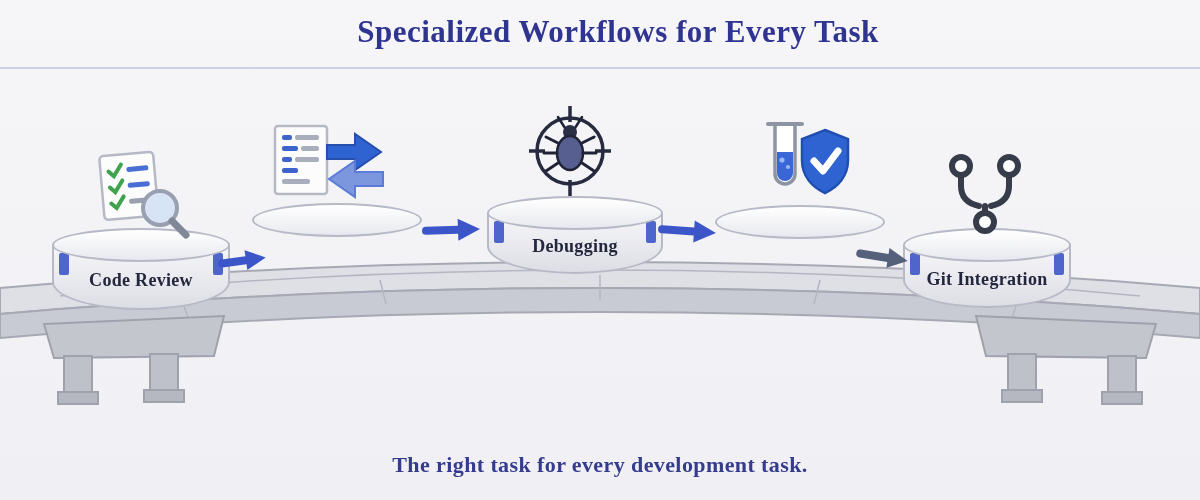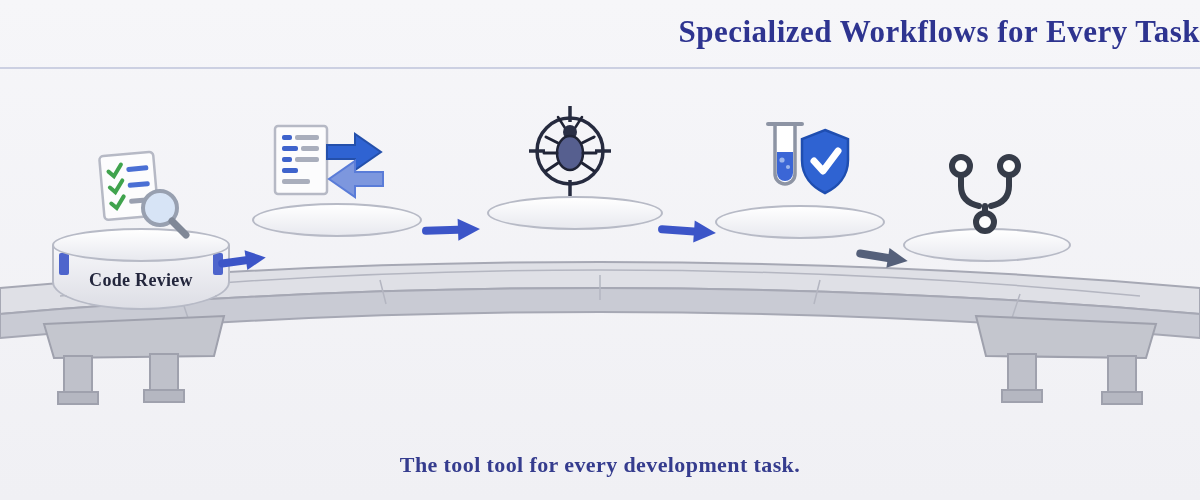--- a/index.html
+++ b/index.html
@@ -1,21 +1,21 @@
 <!DOCTYPE html>
 <html style="--accent: #2e3490; --arrow: #3c55c8; --arrowDark: #55607a; --deck: #dfe0e6; --deckFront: #c9cbd4; --pierGray: #c4c6ce;"><head>
 <meta charset="utf-8">
 <style>
   * { margin:0; padding:0; box-sizing:border-box; }
   body { font-family:"Liberation Serif", serif; }
   .page {
     position:relative; width:1200px; height:500px; overflow:hidden;
     background:linear-gradient(180deg,#f6f6f9 0%,#f0f0f4 100%);
   }
-  .page-header { position:absolute; top:0; left:0; right:0; text-align:right;padding-left:36px; }
+  .page-header { position:absolute; top:0; left:0; right:0; text-align:center;padding-left:36px; }
   .page-title {
     margin-top:14px; font-size:31px; font-weight:bold; letter-spacing:.5px;
     color:var(--accent,#2e3490);
   }
   .title-divider {
     position:absolute; top:67px; left:0; right:0; height:2px;
     background:#ccd0e2;
   }
   .scene { position:absolute; inset:0; }
   .bridge-svg { position:absolute; left:0; top:170px; width:1200px; height:250px; }
@@ -152,20 +152,23 @@
           <line x1="43" y1="45" x2="31" y2="39" stroke="#1f2335" stroke-width="3" stroke-linecap="round"></line>
           <line x1="42" y1="55" x2="29" y2="55" stroke="#1f2335" stroke-width="3" stroke-linecap="round"></line>
           <line x1="43" y1="65" x2="31" y2="73" stroke="#1f2335" stroke-width="3" stroke-linecap="round"></line>
           <line x1="67" y1="45" x2="79" y2="39" stroke="#1f2335" stroke-width="3" stroke-linecap="round"></line>
           <line x1="68" y1="55" x2="81" y2="55" stroke="#1f2335" stroke-width="3" stroke-linecap="round"></line>
           <line x1="67" y1="65" x2="79" y2="73" stroke="#1f2335" stroke-width="3" stroke-linecap="round"></line>
         </svg>
       </div>
       <div class="pedestal" style="left:487px; top:196px; width:176px; height:78px;">
         <div class="ped-top"></div>
+        <div class="ped-body">
+          <span class="step-label">Debugging</span>
+        </div>
       </div>
     </div>
 
     <div class="step">
       <div class="step-icon" style="left:745px; top:114px;">
         <svg width="110" height="96" viewBox="0 0 110 96">
           <path d="M30,10 L30,60 A10,10 0 0 0 50,60 L50,10" fill="#ffffff" stroke="#8d94a4" stroke-width="3.5"></path>
           <path d="M32,38 L32,59 A8,8 0 0 0 48,59 L48,38 Z" fill="#3b66d6"></path>
           <circle cx="37" cy="46" r="2.6" fill="#9db6ec"></circle>
           <circle cx="43" cy="53" r="2.1" fill="#9db6ec"></circle>
@@ -185,20 +188,23 @@
           <path d="M26,24 L26,36 Q26,52 44,56" fill="none" stroke="#363c49" stroke-width="6" stroke-linecap="round"></path>
           <path d="M74,24 L74,36 Q74,52 56,56" fill="none" stroke="#363c49" stroke-width="6" stroke-linecap="round"></path>
           <line x1="50" y1="56" x2="50" y2="64" stroke="#363c49" stroke-width="6" stroke-linecap="round"></line>
           <circle cx="26" cy="16" r="9" fill="#fdfdfd" stroke="#363c49" stroke-width="6"></circle>
           <circle cx="74" cy="16" r="9" fill="#fdfdfd" stroke="#363c49" stroke-width="6"></circle>
           <circle cx="50" cy="72" r="9" fill="#fdfdfd" stroke="#363c49" stroke-width="6"></circle>
         </svg>
       </div>
       <div class="pedestal" style="left:903px; top:228px; width:168px; height:80px;">
         <div class="ped-top"></div>
+        <div class="ped-body">
+          <span class="step-label">Git Integration</span>
+        </div>
       </div>
     </div>
 
     <svg class="arrows-svg" viewBox="0 0 1200 500">
       <g class="arrow" transform="translate(240,261) rotate(-8)">
         <line x1="-18" y1="0" x2="6" y2="0"></line>
           <polygon points="6,-10 26,0 6,10"></polygon>
       </g>
       <g class="arrow" transform="translate(450,230) rotate(-2)">
         <line x1="-24" y1="0" x2="8" y2="0"></line>
@@ -210,16 +216,16 @@
       </g>
       <g class="arrow arrow-dark" transform="translate(882,257) rotate(9)">
         <line x1="-22" y1="0" x2="6" y2="0"></line>
           <polygon points="6,-10 26,0 6,10"></polygon>
       </g>
     </svg>
 
   </div>
 
   <div class="page-footer">
-    <div class="caption">The tool tool for every development task.</div>
+    <div class="caption">The right task for every development task.</div>
   </div>
 
 </div>
 
 </body></html>

